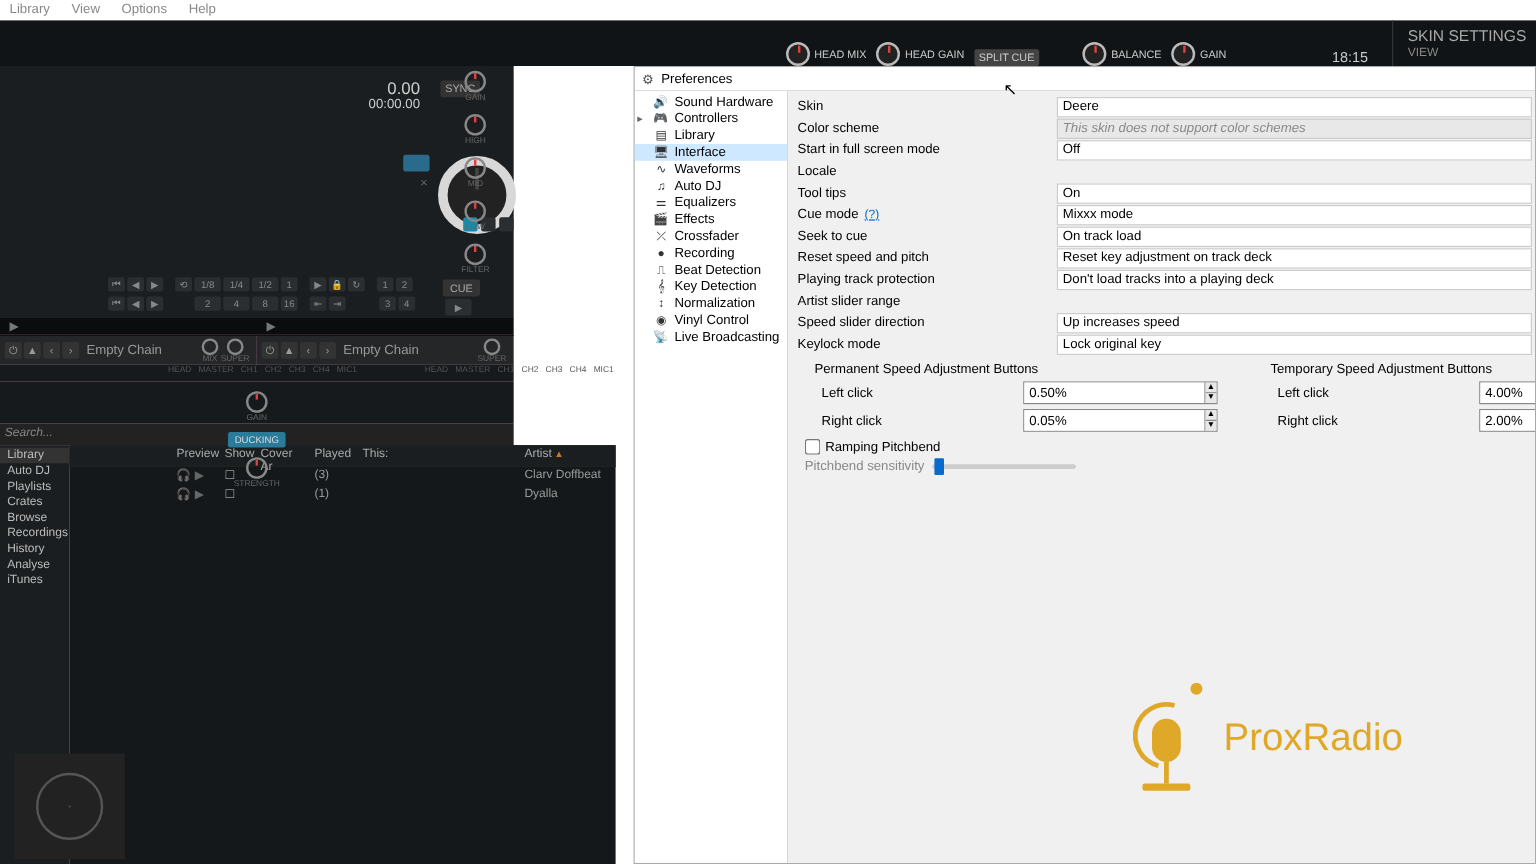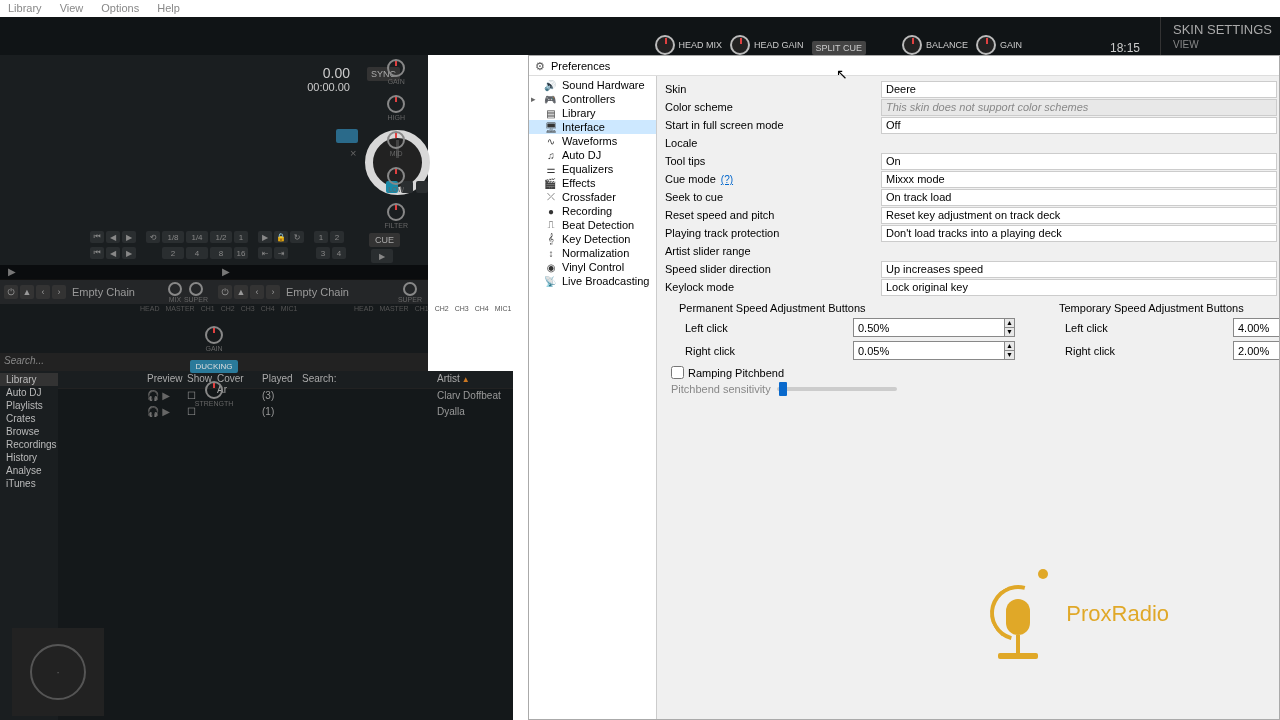--- a/index.html
+++ b/index.html
@@ -122,21 +122,21 @@
 .slider-thumb { position: absolute; width: 8px; height: 14px; background: #0969cc; top: -5px; left: 2px; border-radius: 1px; }
 
 
 .watermark { position: absolute; bottom: 60px; right: 110px; display: flex; align-items: center; gap: 10px; }
 .watermark .logo { width: 76px; height: 90px; position: relative; }
 .watermark .mic-base { position: absolute; bottom: 0; left: 18px; width: 40px; height: 6px; background: #e0a828; border-radius: 2px; }
 .watermark .mic-stem { position: absolute; bottom: 6px; left: 36px; width: 4px; height: 18px; background: #e0a828; }
 .watermark .mic-body { position: absolute; bottom: 24px; left: 26px; width: 24px; height: 36px; background: #e0a828; border-radius: 12px; }
 .watermark .mic-ring { position: absolute; bottom: 18px; left: 10px; width: 56px; height: 56px; border: 4px solid #e0a828; border-bottom-color: transparent; border-right-color: transparent; border-radius: 50%; transform: rotate(-30deg); }
 .watermark .mic-dot { position: absolute; top: 0px; right: 8px; width: 10px; height: 10px; background: #e0a828; border-radius: 50%; }
-.watermark .txt { font-size: 22px; font-weight: 500; color: #e0a828; }
+.watermark .txt { font-size: 32px; font-weight: 500; color: #e0a828; }
 
 .cursor { position: absolute; top: 66px; left: 836px; font-size: 14px; color: #000; pointer-events: none; }
 
 .waveform-strip { height: 14px; background: #0a0c0e; display: flex; }
 .waveform-strip .half { flex: 1; position: relative; }
 .waveform-strip .play-ico { position: absolute; left: 8px; top: 1px; color: #777; font-size: 10px; }
 
 .effect-half-wrap { display: flex; }
 .effect-half { flex: 1; position: relative; }
 </style>
@@ -351,21 +351,21 @@
       <div class="lib-tree-item">Analyse</div>
       <div class="lib-tree-item">iTunes</div>
     </div>
     <div class="lib-table">
       <div class="lib-header">
         <div style="width:85px"></div>
         <div class="col-prev">Preview</div>
         <div class="col-show">Show</div>
         <div class="col-cov">Cover Ar</div>
         <div class="col-play">Played</div>
-        <div class="col-album">Search:</div>
+        <div class="col-album">This:</div>
         <div class="col-artist"><span>Artist</span><span class="sort-arrow">▲</span></div>
       </div>
       <div class="lib-row">
         <div style="width:85px"></div>
         <div class="col-prev" style="color:#666">🎧 ▶</div>
         <div class="col-show">☐</div>
         <div class="col-cov"></div>
         <div class="col-play">(3)</div>
         <div class="col-album"></div>
         <div class="col-artist">Clarv  Doffbeat</div>

